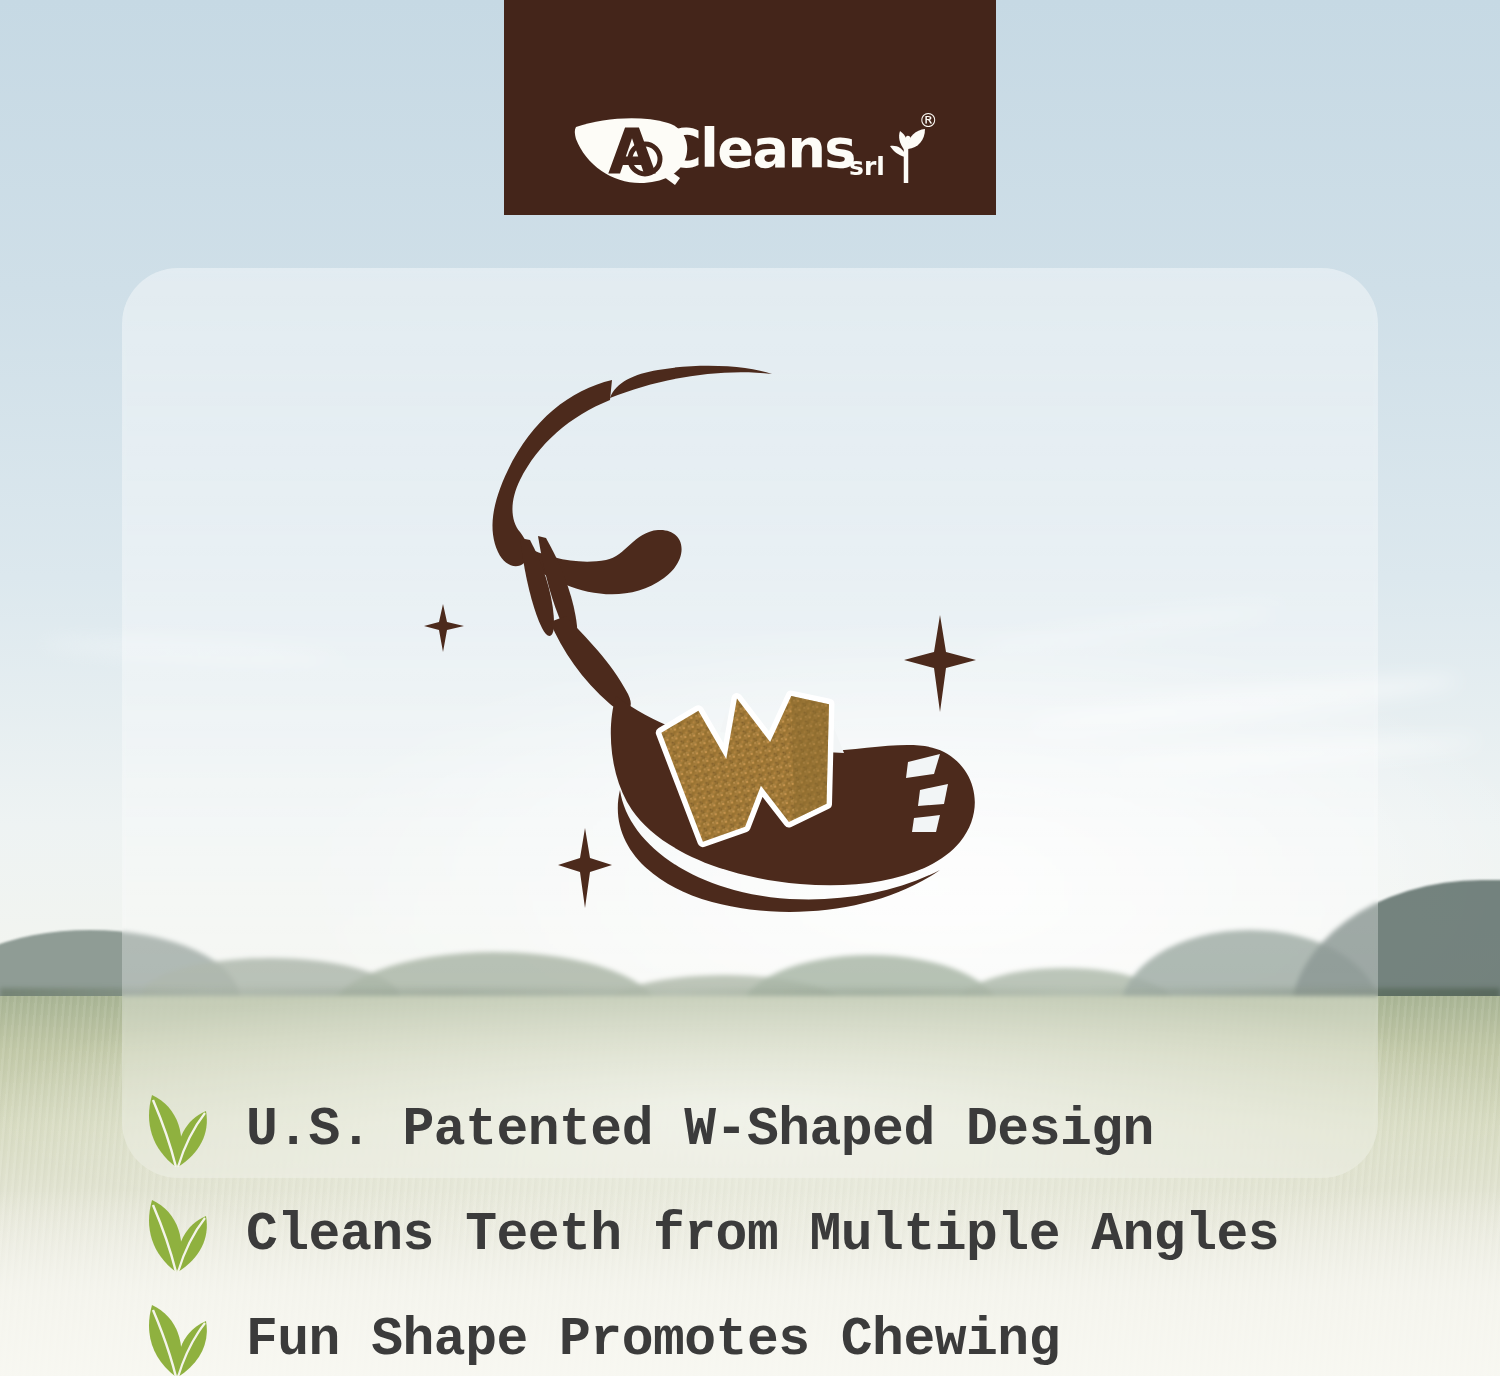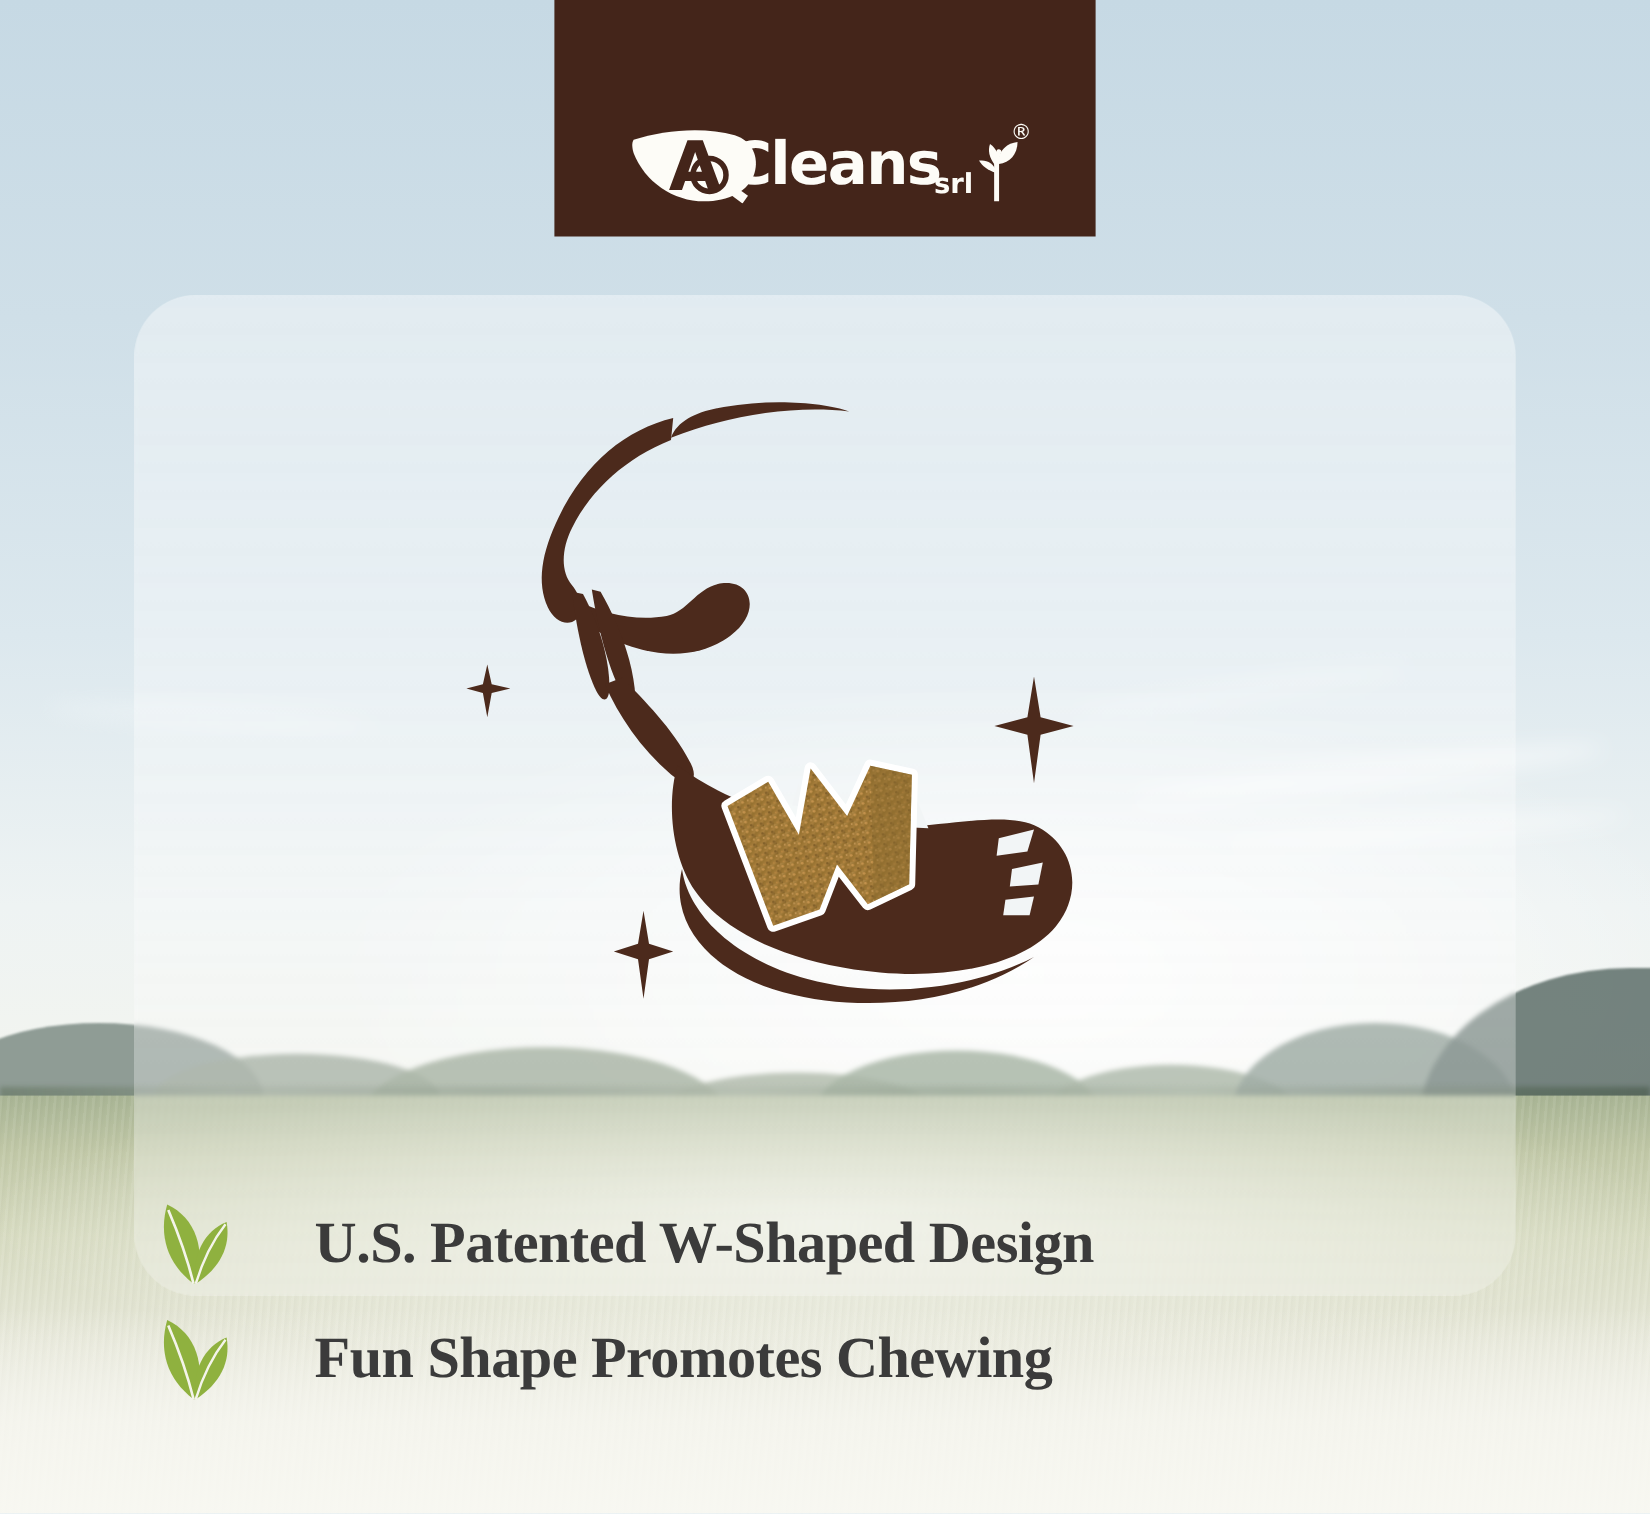--- a/index.html
+++ b/index.html
@@ -165,23 +165,23 @@
     left: 140px; top: 1078px;
     width: 1320px;
   }
   .benefit-row {
     display: flex;
     align-items: center;
     height: 105px;
   }
   .bullet-leaf { width: 74px; height: 76px; flex: 0 0 74px; }
   .benefit-text {
-    margin-left: 72px;
+    margin-left: 32px;
     color: #3b3b3b;
-    font-family: Liberation Serif, serif;
+    font-family: Liberation Mono, monospace;
     font-weight: bold;
     font-size: 53px;
     letter-spacing: -0.5px;
     line-height: 1;
     white-space: nowrap;
   }
 </style>
 </head>
 <body>
 
@@ -319,26 +319,35 @@
     <div class="benefit-row">
       <svg class="bullet-leaf" viewBox="0 0 74 76">
         <path d="M36 74 C12 56 4 30 12 2 C38 14 48 44 37 74 Z" fill="#8fb13f"></path>
         <path d="M38 74 C60 60 70 40 66 18 C46 26 34 48 38 74 Z" fill="#8fb13f"></path>
         <path d="M36 74 C30 50 22 28 13 7" stroke="#f4f4ea" stroke-width="2.4" fill="none"></path>
         <path d="M38 74 C44 54 54 34 65 20" stroke="#f4f4ea" stroke-width="2.2" fill="none"></path>
       </svg>
       <span class="benefit-text">U.S. Patented W-Shaped Design</span>
     </div>
 
-
     <div class="benefit-row">
       <svg class="bullet-leaf" viewBox="0 0 74 76">
         <path d="M36 74 C12 56 4 30 12 2 C38 14 48 44 37 74 Z" fill="#8fb13f"></path>
         <path d="M38 74 C60 60 70 40 66 18 C46 26 34 48 38 74 Z" fill="#8fb13f"></path>
         <path d="M36 74 C30 50 22 28 13 7" stroke="#f4f4ea" stroke-width="2.4" fill="none"></path>
         <path d="M38 74 C44 54 54 34 65 20" stroke="#f4f4ea" stroke-width="2.2" fill="none"></path>
       </svg>
+      <span class="benefit-text">Cleans Teeth from Multiple Angles</span>
+    </div>
+
+    <div class="benefit-row">
+      <svg class="bullet-leaf" viewBox="0 0 74 76">
+        <path d="M36 74 C12 56 4 30 12 2 C38 14 48 44 37 74 Z" fill="#8fb13f"></path>
+        <path d="M38 74 C60 60 70 40 66 18 C46 26 34 48 38 74 Z" fill="#8fb13f"></path>
+        <path d="M36 74 C30 50 22 28 13 7" stroke="#f4f4ea" stroke-width="2.4" fill="none"></path>
+        <path d="M38 74 C44 54 54 34 65 20" stroke="#f4f4ea" stroke-width="2.2" fill="none"></path>
+      </svg>
       <span class="benefit-text">Fun Shape Promotes Chewing</span>
     </div>
 
   </div>
 
 </div>
 
 </body></html>

